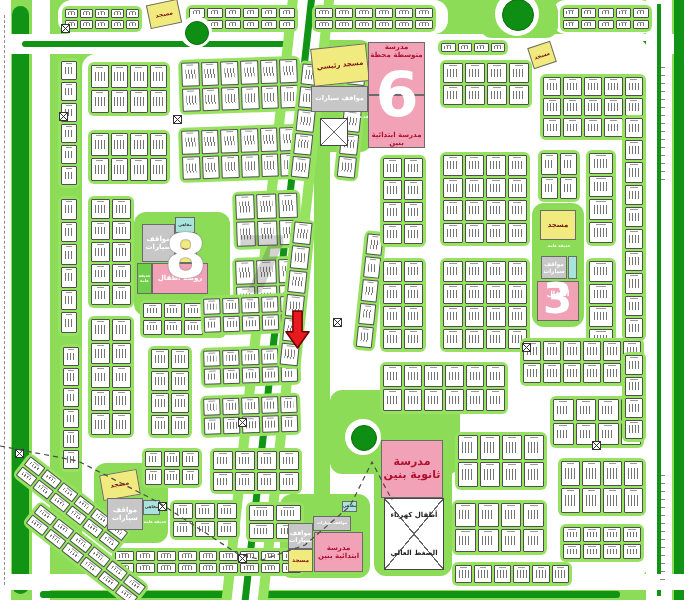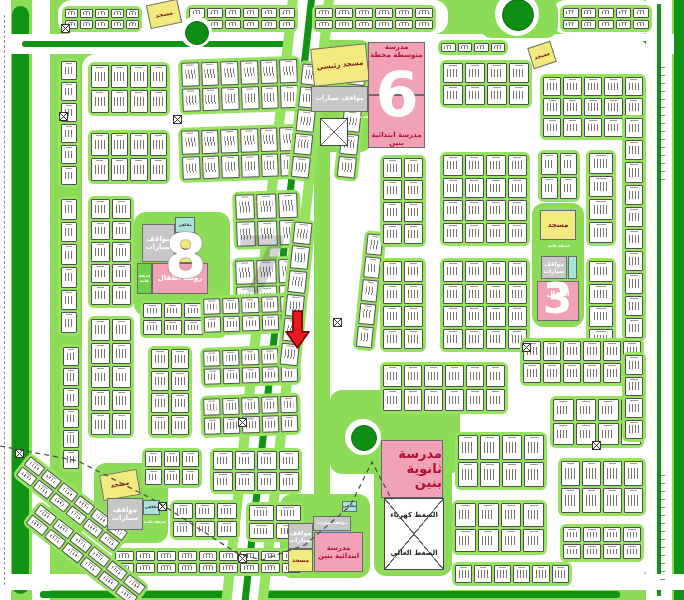--- a/index.html
+++ b/index.html
@@ -657,24 +657,24 @@
       <span style="font-size: 4px; color: rgb(255, 255, 255);">حديقة عامة</span>
     </div>
     <div class="fac " style="left: 541px; top: 256px; width: 26px; height: 23px; background: rgb(199, 199, 199); transform: none;">
       <span style="font-size: 5.75px; color: rgb(255, 255, 255);">مواقف سيارات</span>
     </div>
     <div class="fac " style="left: 568px; top: 256px; width: 9px; height: 23px; background: rgb(169, 228, 220); transform: none;"></div>
     <div class="fac " style="left: 537px; top: 281px; width: 42px; height: 40px; background: rgb(242, 162, 182); transform: none; justify-content: flex-start;">
       <span style="font-size: 7px; color: rgb(255, 255, 255);">روضة أطفال</span>
     </div>
     <div class="fac " style="left: 381px; top: 440px; width: 62px; height: 58px; background: rgb(242, 162, 182); transform: none;">
-      <span style="font-size: 13px; color: rgb(176, 16, 48); text-align: right;">مدرسة ثانوية بنين</span>
+      <span style="font-size: 11px; color: rgb(176, 16, 48);">مدرسة ثانوية بنين</span>
     </div>
     <div class="fac xblock" style="left: 384px; top: 498px; width: 60px; height: 72px; transform: none;">
-      <span style="font-size: 7px; color: rgb(34, 34, 34);">الضغط كهرباء</span>
+      <span style="font-size: 7px; color: rgb(34, 34, 34);">أطفال كهرباء</span>
       <span style="font-size: 7px; color: rgb(34, 34, 34); margin-top: 30px; text-align: center;">الضغط العالي</span>
     </div>
     <div class="fac " style="left: 101px; top: 472px; width: 38px; height: 26px; background: rgb(241, 234, 127); transform: rotate(-10deg);">
       <span style="font-size: 6.5px; color: rgb(122, 16, 16);">مسجد</span>
     </div>
     <div class="fac " style="left: 107px; top: 498px; width: 36px; height: 32px; background: rgb(199, 199, 199); transform: none;">
       <span style="font-size: 7px; color: rgb(255, 255, 255);">مواقف سيارات</span>
     </div>
     <div class="fac " style="left: 143px; top: 500px; width: 17px; height: 15px; background: rgb(169, 228, 220); transform: none;">
       <span style="font-size: 4px; color: rgb(58, 58, 58);">مقاهي</span>

